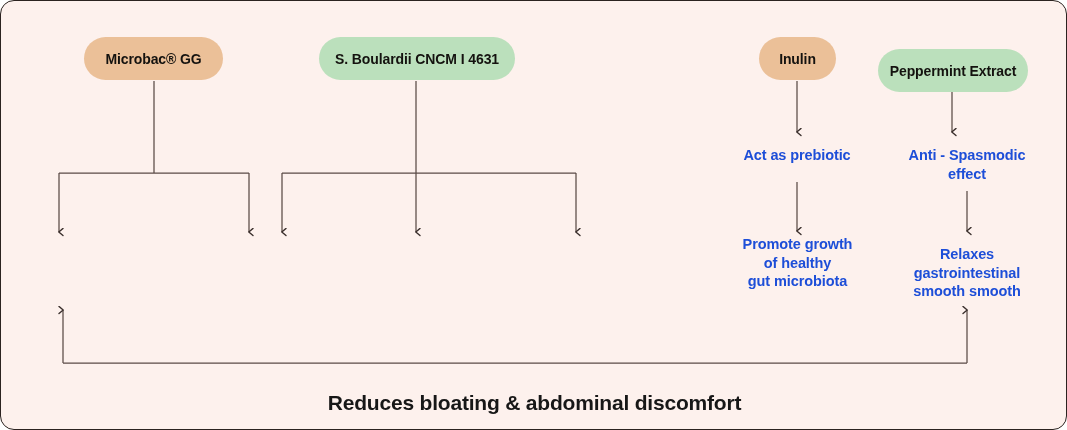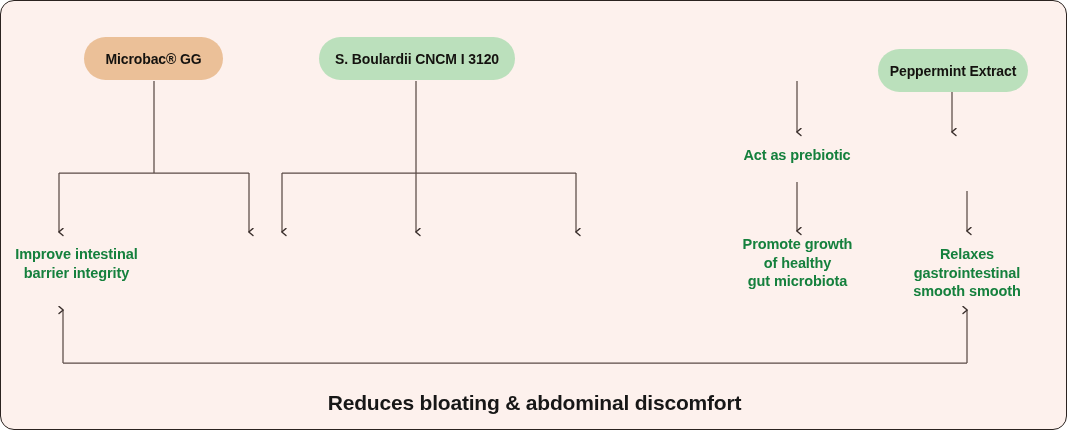--- a/index.html
+++ b/index.html
@@ -42,21 +42,21 @@
   .pill.orange { background: #EBC098; }
   .pill.green  { background: #BBE0BC; }
 
   .node-label {
     position: absolute;
     text-align: center;
     font-size: 14.5px;
     font-weight: 600;
     line-height: 1.28;
     letter-spacing: -0.1px;
-    color: #15803d;
+    color: #1d4ed8;
     white-space: pre-line;
     box-sizing: border-box;
   }
   .conclusion {
     position: absolute;
     text-align: center;
     font-size: 21px;
     font-weight: 700;
     letter-spacing: -0.2px;
     color: #171717;
@@ -98,30 +98,31 @@
       <path d="M966,190 L966,230" marker-end="url(#arrowdown)"></path>
 
       <path d="M62,309 L62,362" marker-start="url(#arrowup)"></path>
       <path d="M62,362 L966,362"></path>
       <path d="M966,309 L966,362" marker-start="url(#arrowup)"></path>
     </g>
   </svg>
 
   <div class="pill orange" style="left:83px; top:36px; width:139px; height:43px;">Microbac® GG</div>
 
-  <div class="pill green" style="left:318px; top:36px; width:196px; height:43px;">S. Boulardii CNCM I 3120</div>
+  <div class="pill green" style="left:318px; top:36px; width:196px; height:43px;">S. Boulardii CNCM I 4631</div>
 
+  <div class="pill orange" style="left:758px; top:36px; width:77px; height:43px;">Inulin</div>
 
   <div class="pill green" style="left:877px; top:48px; width:150px; height:43px;">Peppermint Extract</div>
 
   <div class="node-label" style="left:716px; top:145px; width:160px;">Act as prebiotic</div>
 
+  <div class="node-label" style="left:876px; top:145px; width:180px;">Anti - Spasmodic
+effect</div>
 
-  <div class="node-label" style="left:0px; top:244px; width:151px;">Improve intestinal
-barrier integrity</div>
 
 
 
 
   <div class="node-label" style="left:716px; top:234px; width:161px;">Promote growth
 of healthy
 gut microbiota</div>
 
   <div class="node-label" style="left:876px; top:244px; width:180px;">Relaxes
 gastrointestinal

